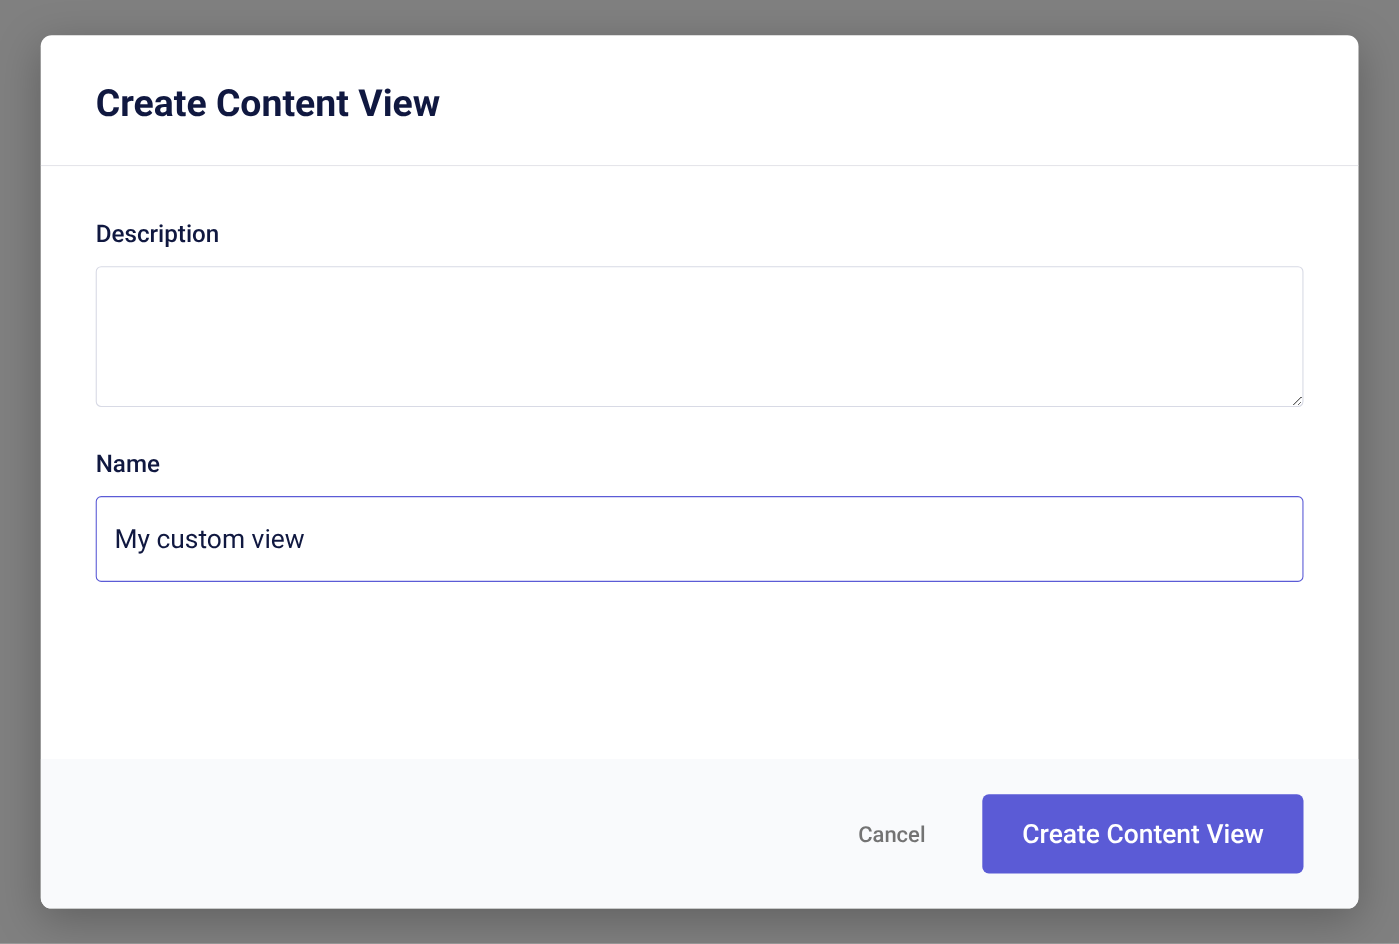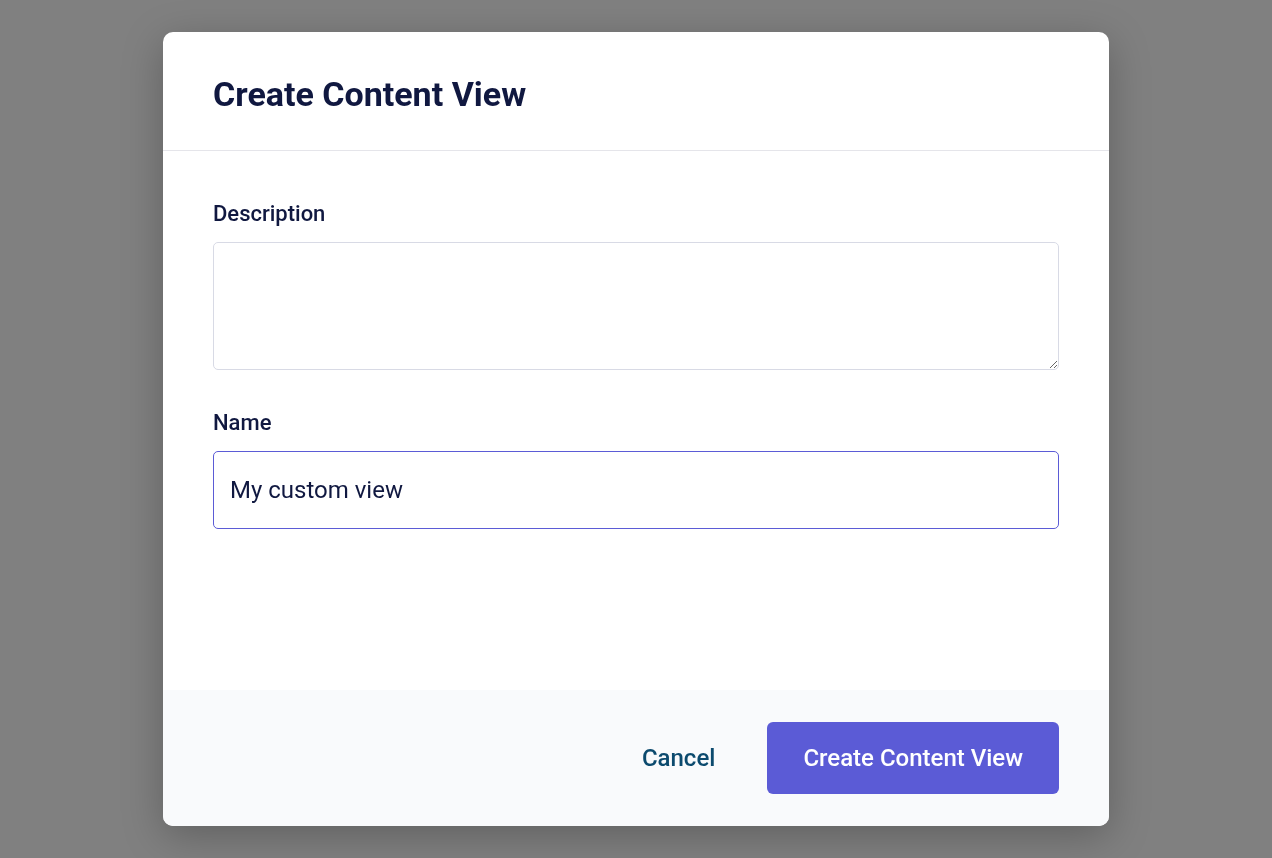--- a/index.html
+++ b/index.html
@@ -11,21 +11,21 @@
       width: 1272px;
       height: 858px;
       background: #808080;
       font-family: -apple-system, BlinkMacSystemFont, "Segoe UI", Roboto, "Helvetica Neue", Arial, sans-serif;
       display: flex;
       align-items: center;
       justify-content: center;
       overflow: hidden;
     }
     .modal {
-      width: 946px;
+      width: 1198px;
       height: 794px;
       background: #ffffff;
       border-radius: 10px;
       box-shadow: 0 10px 40px rgba(0,0,0,0.25);
       display: flex;
       flex-direction: column;
       overflow: hidden;
     }
     .modal-header {
       padding: 42px 50px 36px 50px;
@@ -79,23 +79,23 @@
       background: #f9fafc;
       padding: 32px 50px;
       display: flex;
       justify-content: flex-end;
       align-items: center;
       gap: 40px;
     }
     .btn-cancel {
       background: transparent;
       border: none;
-      font-size: 24px;
+      font-size: 20px;
       font-weight: 500;
-      color: #0c4a6e;
+      color: #737373;
       cursor: pointer;
       padding: 18px 12px;
       font-family: inherit;
     }
     .btn-primary {
       background: #5b5bd6;
       border: none;
       border-radius: 6px;
       font-size: 24px;
       font-weight: 500;

